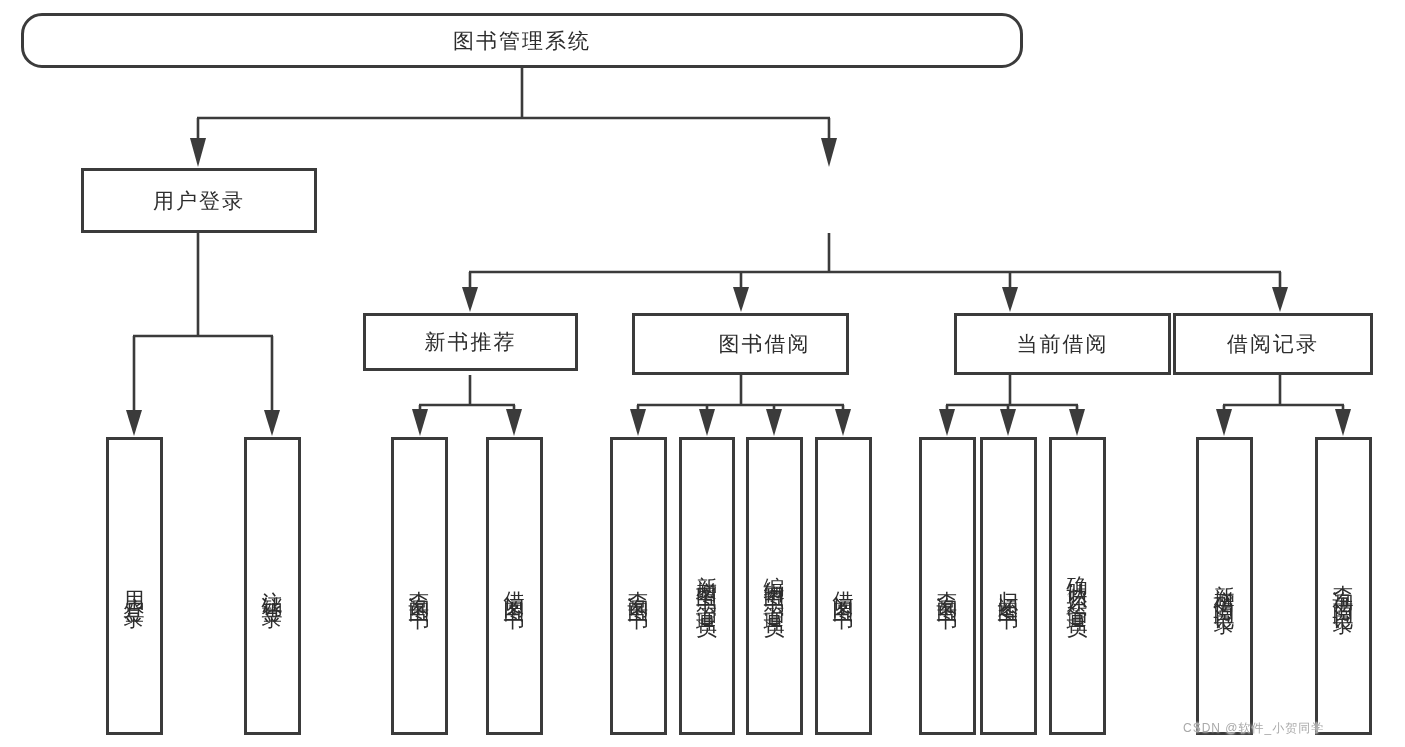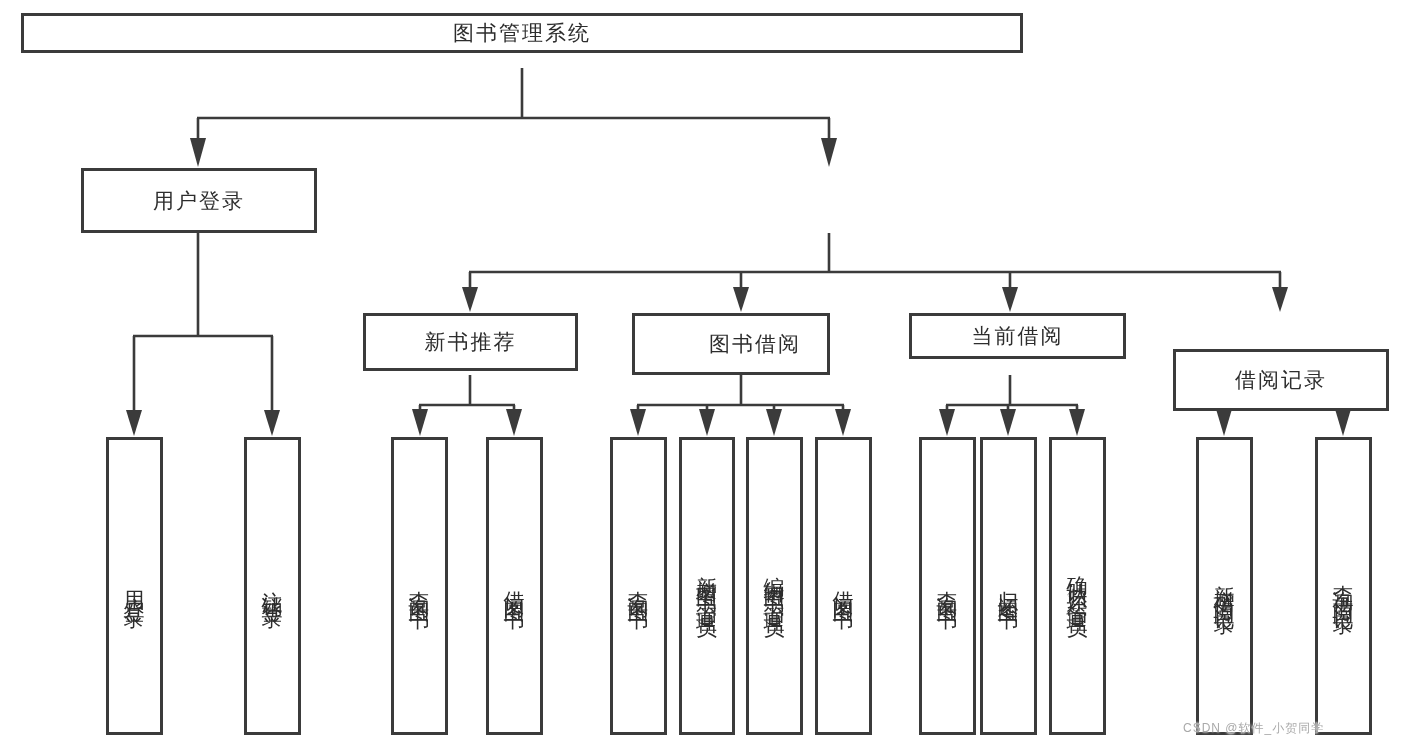--- a/index.html
+++ b/index.html
@@ -114,38 +114,38 @@
 
       <polygon points="939,409 955,409 947,436"></polygon>
       <polygon points="1000,409 1016,409 1008,436"></polygon>
       <polygon points="1069,409 1085,409 1077,436"></polygon>
 
       <polygon points="1216,409 1232,409 1224,436"></polygon>
       <polygon points="1335,409 1351,409 1343,436"></polygon>
     </g>
   </svg>
 
-  <div class="node" style="left:21px; top:13px; width:1002px; height:40px;">
+  <div class="node" style="left:21px; top:13px; width:1002px; height:55px;border-radius:21px;">
     <span class="lbl">图书管理系统</span>
   </div>
 
   <div class="node" style="left:81px; top:168px; width:236px; height:65px;">
     <span class="lbl">用户登录</span>
   </div>
 
   <div class="node" style="left:363px; top:313px; width:215px; height:58px;">
     <span class="lbl">新书推荐</span>
   </div>
-  <div class="node" style="left:632px; top:313px; width:198px; height:62px;padding-left:48px;">
+  <div class="node" style="left:632px; top:313px; width:217px; height:62px;padding-left:48px;">
     <span class="lbl">图书借阅</span>
   </div>
-  <div class="node" style="left:909px; top:313px; width:217px; height:46px;">
+  <div class="node" style="left:954px; top:313px; width:217px; height:62px;">
     <span class="lbl">当前借阅</span>
   </div>
-  <div class="node" style="left:1173px; top:313px; width:216px; height:62px;margin-top:36px;">
+  <div class="node" style="left:1173px; top:313px; width:200px; height:62px;">
     <span class="lbl">借阅记录</span>
   </div>
 
   <div class="vnode" style="left:106px;">
     <span class="vlbl">用户登录</span>
   </div>
   <div class="vnode" style="left:244px;">
     <span class="vlbl">注销登录</span>
   </div>
 

